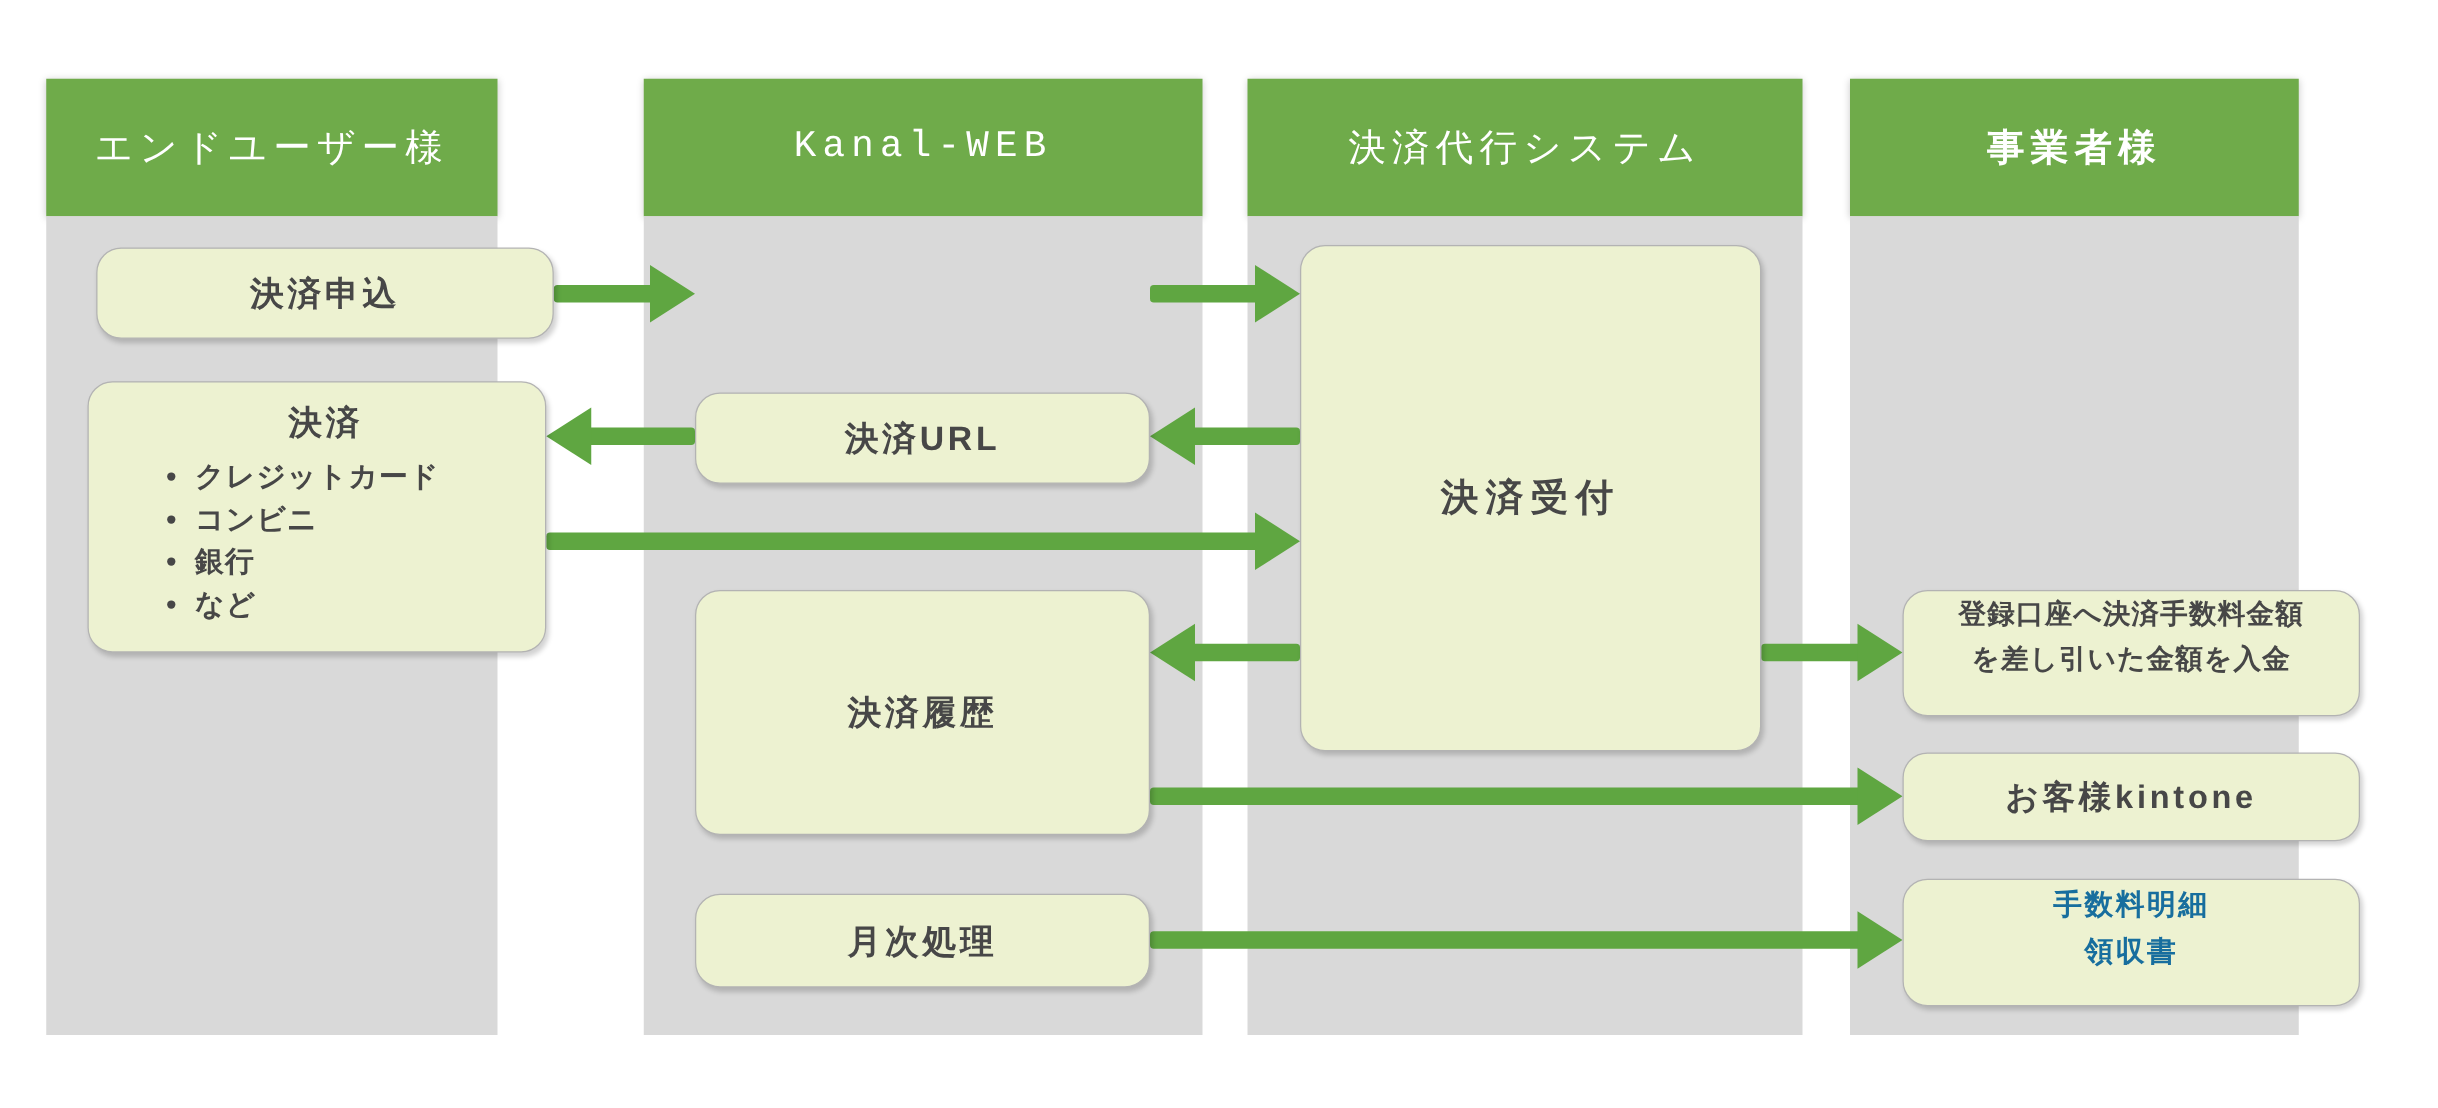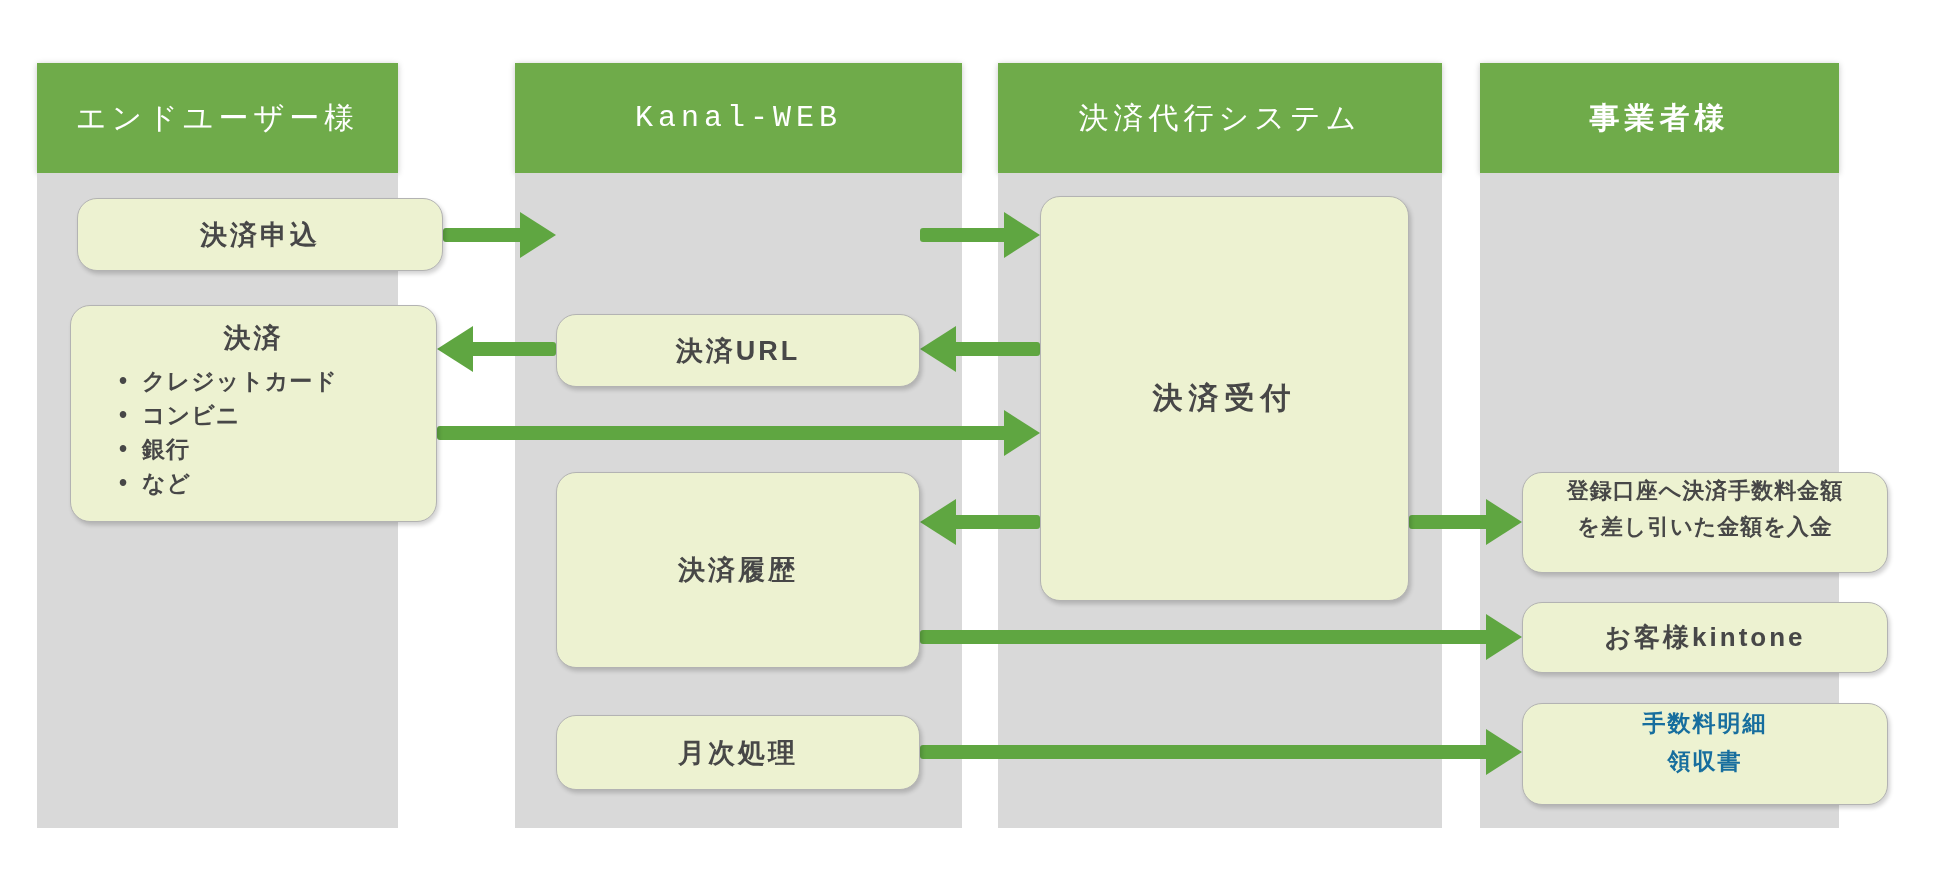--- a/index.html
+++ b/index.html
@@ -48,21 +48,21 @@
     align-items:center;justify-content:center;
     text-align:center;
     box-shadow:2px 3px 4px rgba(0,0,0,.18);
     z-index:2;
   }
   .node .label{font-size:27px;letter-spacing:3px;}
   .node.big .label{font-size:30px;letter-spacing:6px;}
   .node.two-line{justify-content:flex-start;}
   .node.two-line .line{font-size:22px;letter-spacing:1px;line-height:36px;}
   .node.blue-text .line{color:var(--blue);font-size:23px;line-height:38px;letter-spacing:2px;}
-  .node.list-node{justify-content:flex-start;align-items:stretch;padding:12px 0 0 0;}
+  .node.list-node{justify-content:flex-start;align-items:stretch;padding:12px 0 0 14px;}
   .node.list-node .node-title{font-size:27px;letter-spacing:3px;text-align:center;line-height:40px;}
   .bullets{list-style:none;margin:6px 0 0 0;padding:0 0 0 48px;text-align:left;}
   .bullets li{font-size:23px;line-height:34px;letter-spacing:1px;display:flex;}
   .bullets .b{margin-right:14px;}
   
   .arrow{position:absolute;height:46px;z-index:1;}
   .arrow .bar{position:absolute;top:16px;height:14px;background:var(--arrow-green);border-radius:3px;}
   .arrow.right .bar{left:0;right:26px;}
   .arrow.left  .bar{left:26px;right:0;}
   .arrow .head{position:absolute;top:0;width:0;height:0;

